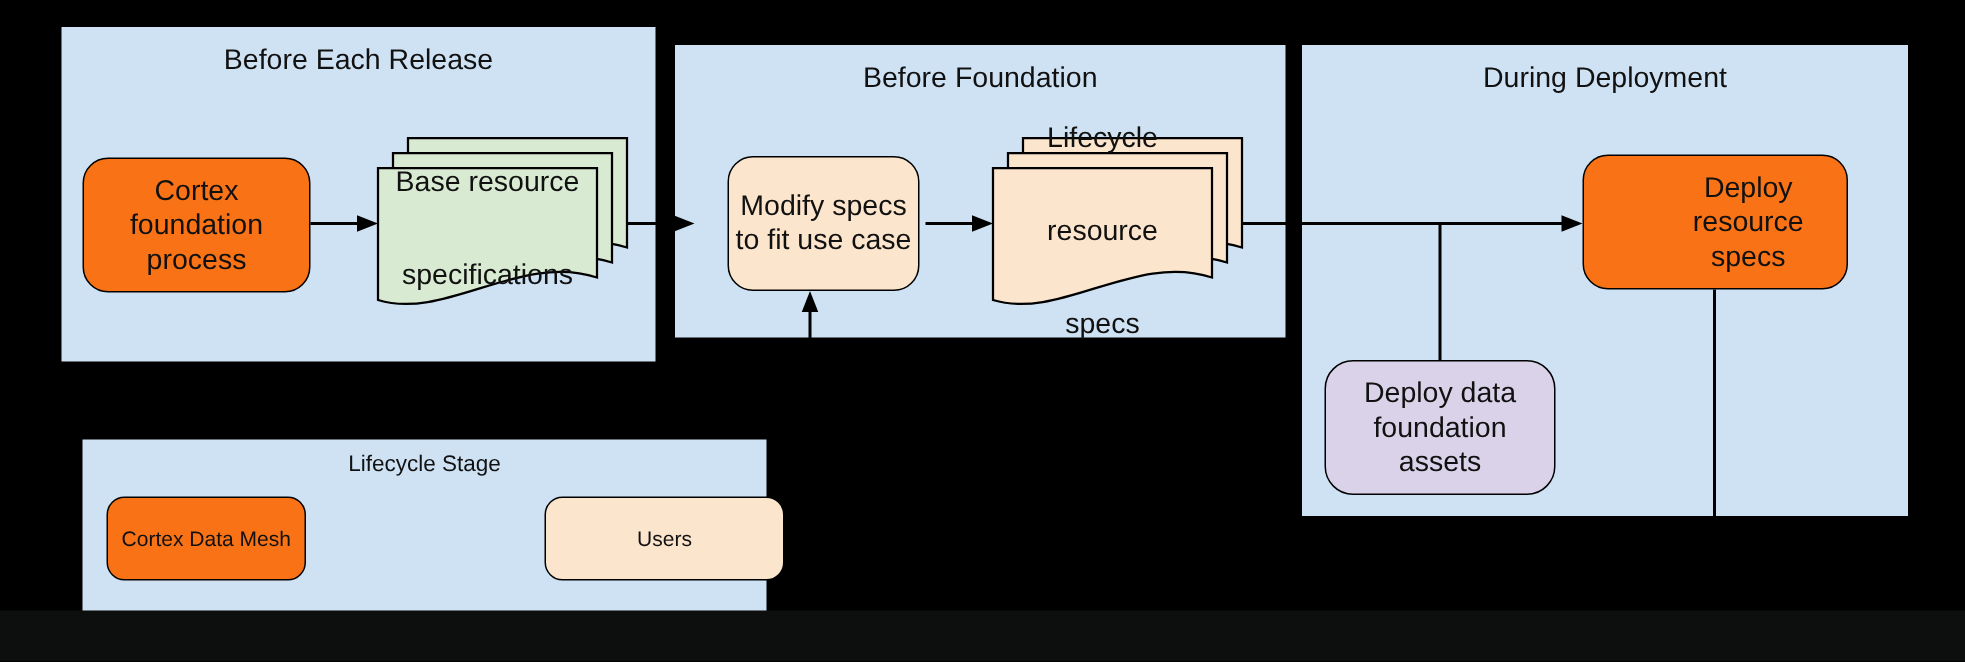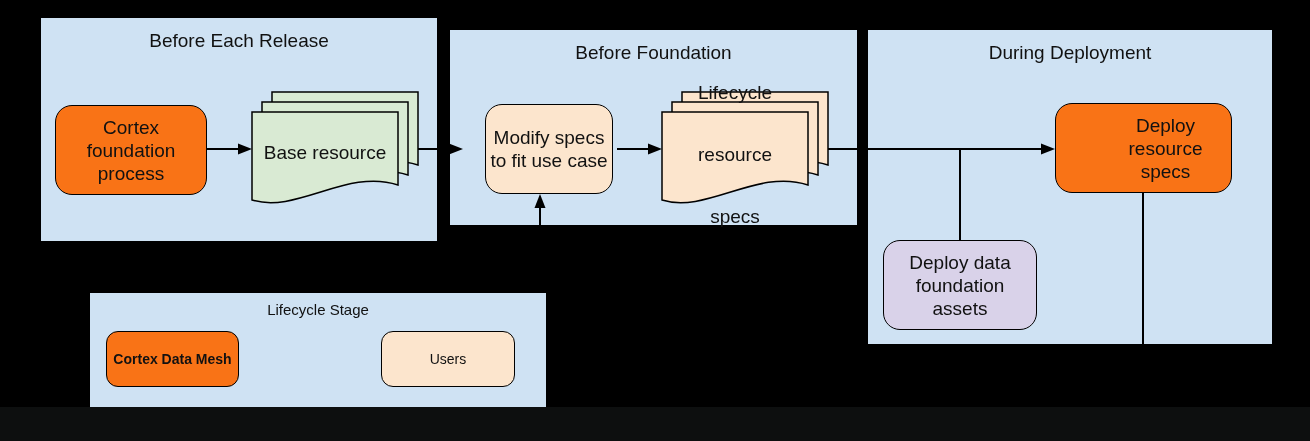--- a/index.html
+++ b/index.html
@@ -18,27 +18,27 @@
   .doc.peach{fill:#fce5cd;}
   .conn{stroke:#000;stroke-width:2;fill:none;}
   .head{fill:#000;stroke:none;}
   .node{
     position:absolute;z-index:3;border:1.5px solid #000;border-radius:17px;
     display:flex;flex-direction:column;align-items:center;justify-content:center;
     text-align:center;font-size:19px;line-height:23px;box-sizing:border-box;
   }
   .fill-green{background:#f97316;}
   .fill-peach{background:#fce5cd;}
-  .fill-purple{background:#d9d2e9;}
+  .fill-purple{background:#d9d2e9;border-radius:19px;}
   .doc-label{
     position:absolute;z-index:3;display:flex;flex-direction:column;align-items:center;
     justify-content:center;text-align:center;font-size:19px;line-height:23px;gap:39px;
   }
   .ln{display:block;}
-  .legend{position:absolute;left:55px;top:293px;width:456px;height:114px;background:#cfe2f3;z-index:1;margin-left:35px;}
+  .legend{position:absolute;left:55px;top:293px;width:456px;height:114px;background:#cfe2f3;z-index:1;}
   .legend-title{
     position:absolute;top:8px;left:0;right:0;text-align:center;
     font-size:15px;line-height:18px;color:#111111;
   }
   .chip{
     position:absolute;top:38px;height:56px;border:1.5px solid #000;border-radius:12px;
     display:flex;flex-direction:column;align-items:center;justify-content:center;
     text-align:center;font-size:14px;line-height:17px;box-sizing:border-box;z-index:2;
   }
   .footer-strip{position:absolute;left:0;top:407px;width:1310px;height:34px;background:#0d0f0f;z-index:0;}
@@ -104,20 +104,21 @@
   </svg>
 
   <div class="node fill-green" style="left:55px;top:105px;width:152px;height:90px;">
     <span class="ln">Cortex</span>
     <span class="ln">foundation</span>
     <span class="ln">process</span>
   </div>
 
   <div class="doc-label" style="left:252px;top:116px;width:146px;height:72px;">
     <span class="ln">Base resource</span>
+    <span class="ln">specifications</span>
   </div>
 
   <div class="node fill-peach" style="left:463px;top:104px;width:128px;height:90px;margin-left:22px;">
     <span class="ln">Modify specs</span>
     <span class="ln">to fit use case</span>
   </div>
 
   <div class="doc-label" style="left:662px;top:114px;width:146px;height:80px;">
     <span class="ln">Lifecycle</span>
     <span class="ln">resource</span>
@@ -131,25 +132,25 @@
 
   <div class="node fill-purple" style="left:883px;top:240px;width:154px;height:90px;">
     <span class="ln">Deploy data</span>
     <span class="ln">foundation</span>
     <span class="ln">assets</span>
   </div>
 
   <div class="legend">
     <div class="legend-title">Lifecycle Stage</div>
 
-    <div class="chip fill-green" style="left:16px;width:133px;font-weight:bold;">
+    <div class="chip fill-green" style="left:16px;width:133px;">
       <span class="ln">Cortex Data Mesh</span>
     </div>
 
 
-    <div class="chip fill-peach" style="left:291px;width:134px;">
+    <div class="chip fill-peach" style="left:308px;width:160px;">
       <span class="ln">Users</span>
     </div>
   </div>
 
   <div class="footer-strip"></div>
 
 </div>
 
 </body></html>

